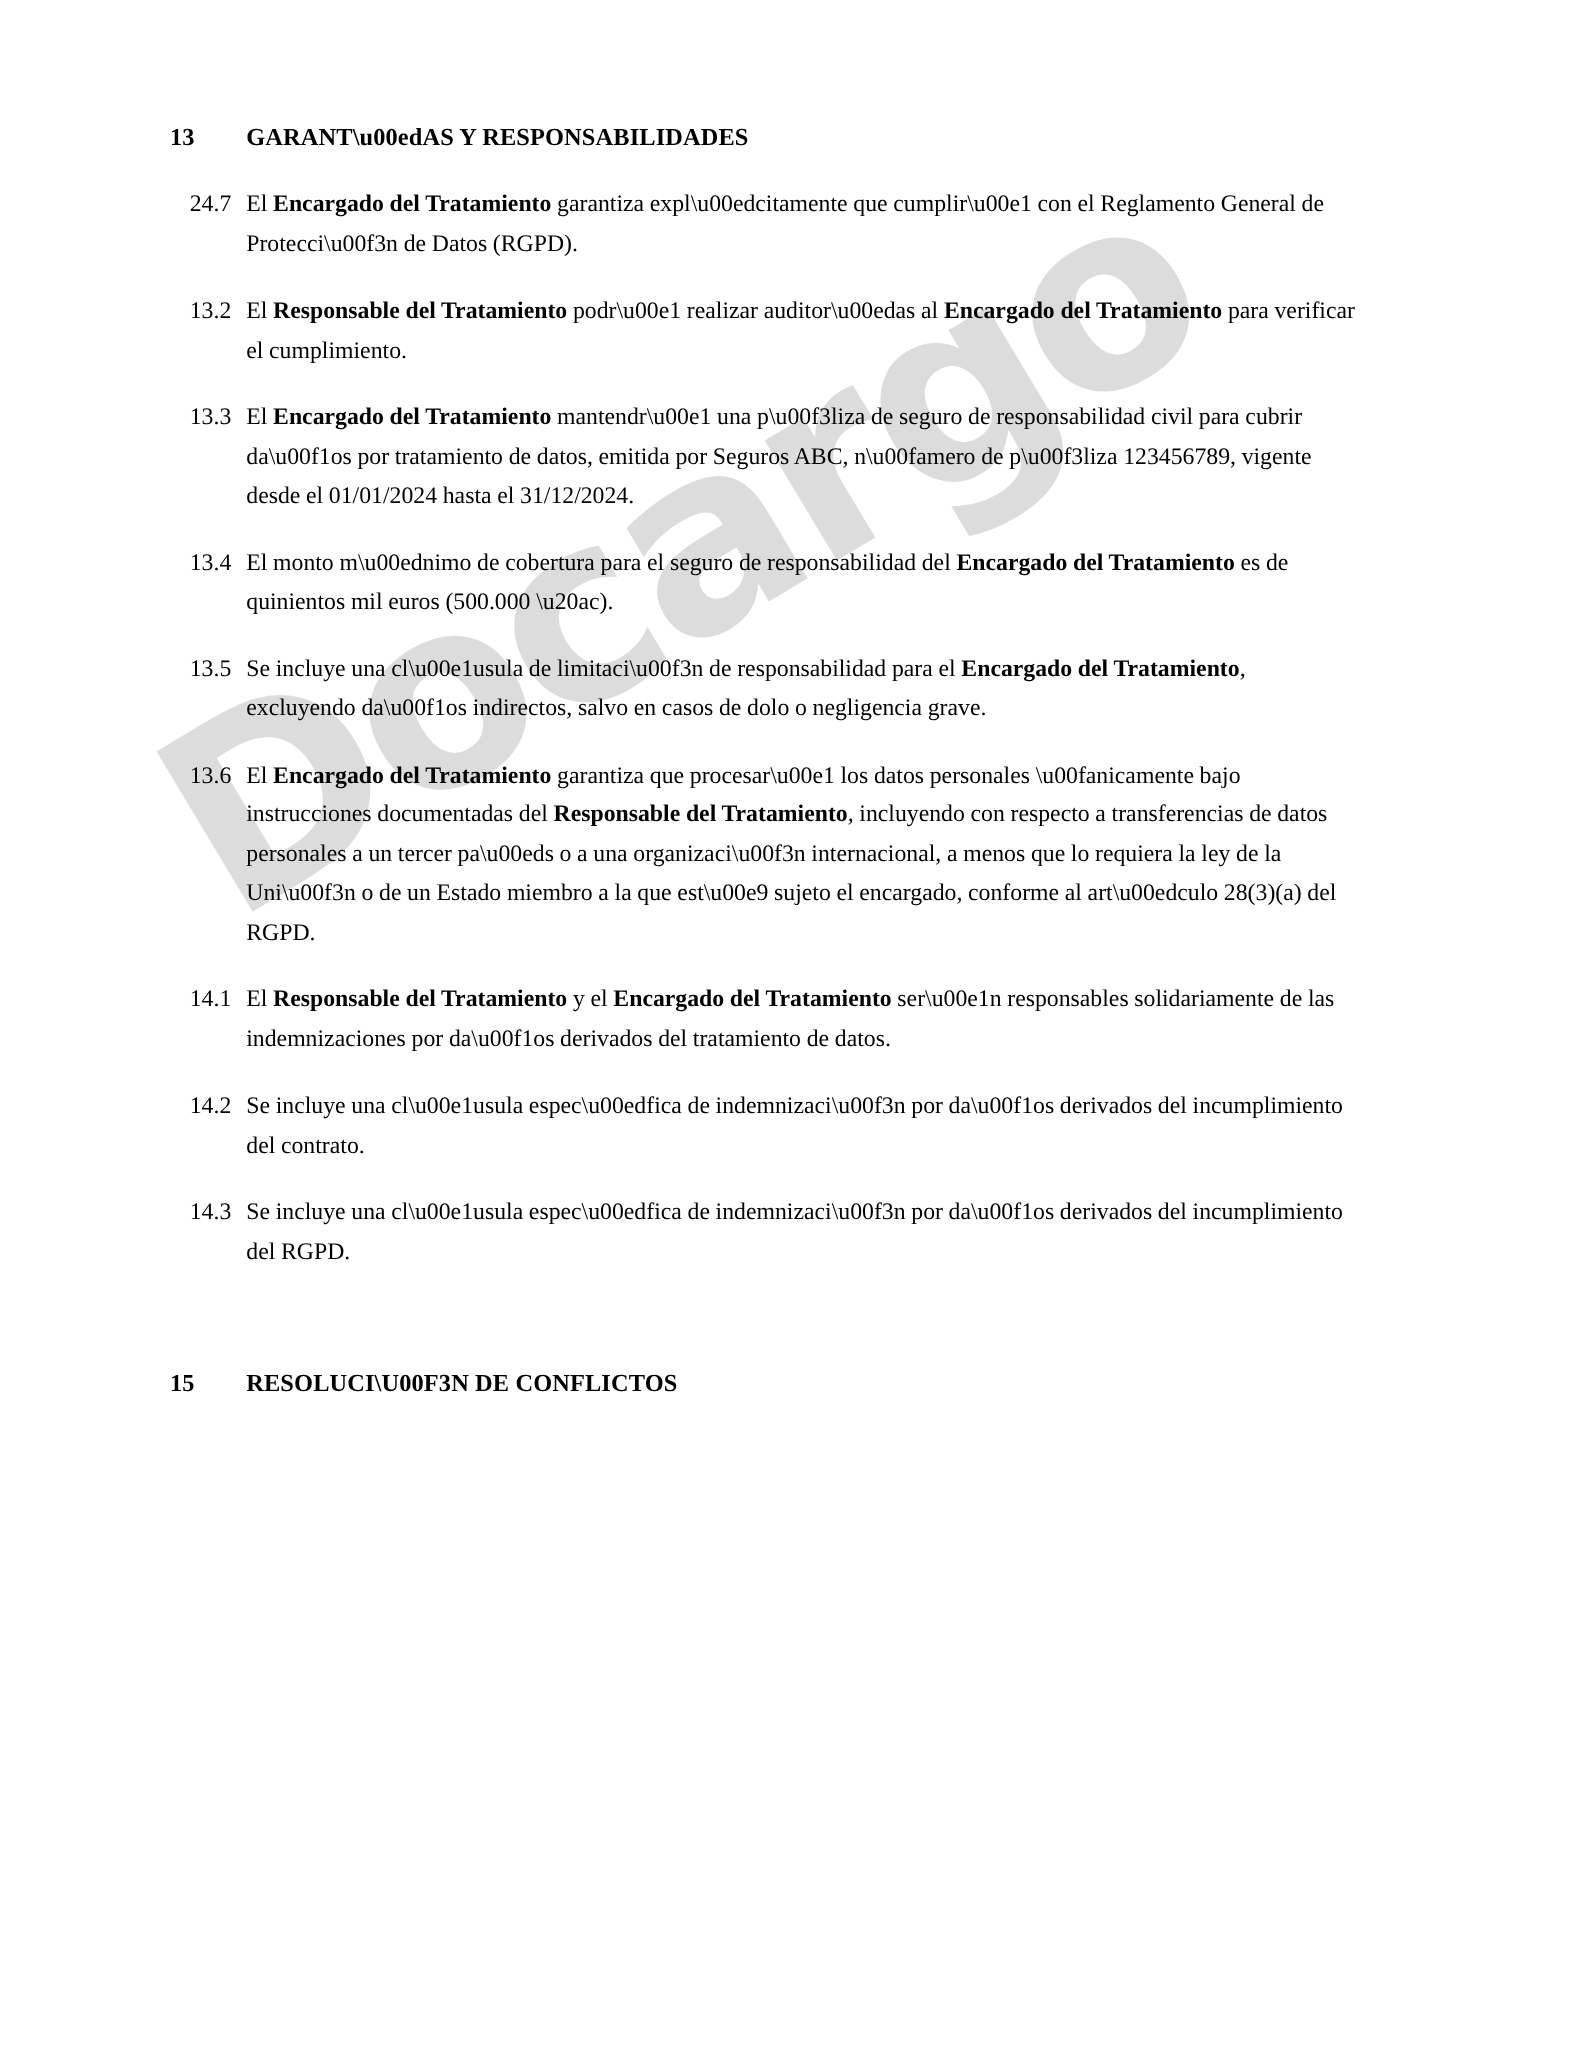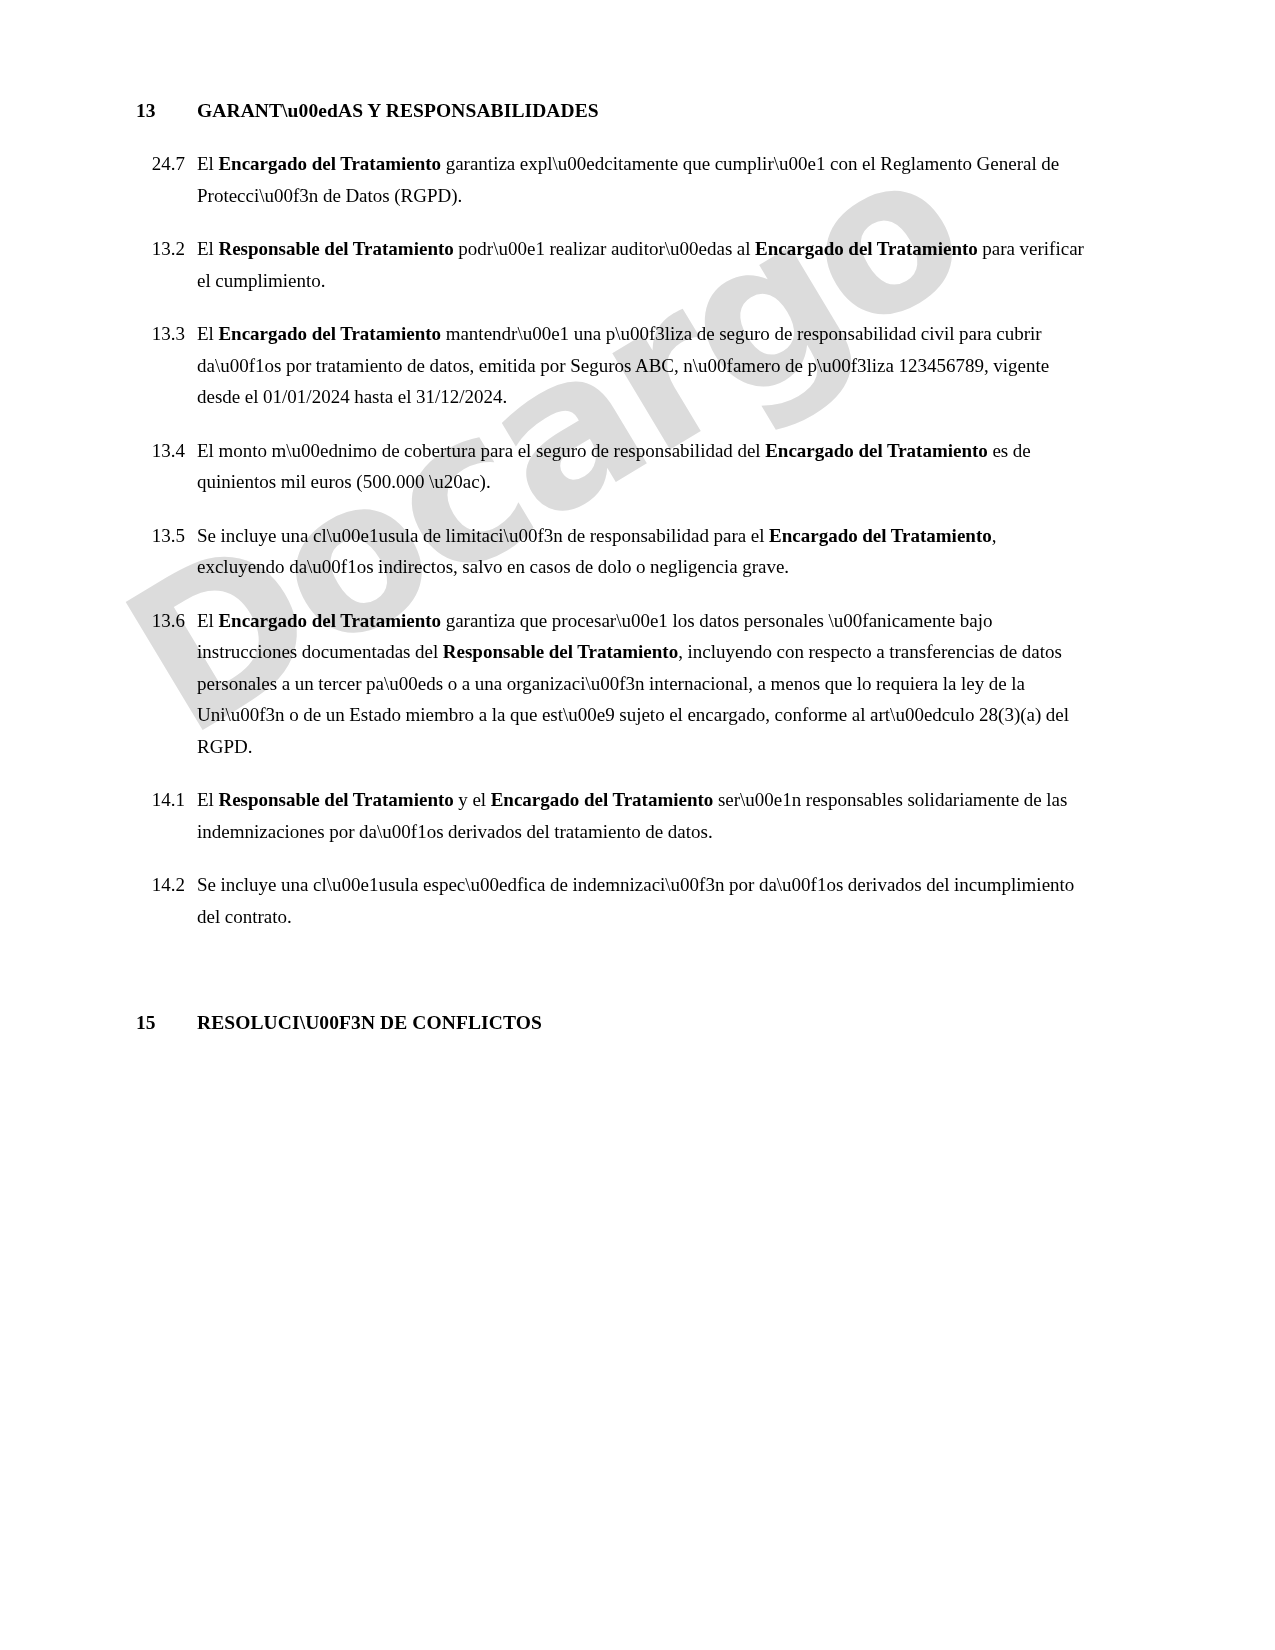--- a/index.html
+++ b/index.html
@@ -151,20 +151,24 @@
           <span class="clause-text"><span>El </span><b>Encargado del Tratamiento</b><span> garantiza que procesar\u00e1 los datos personales \u00fanicamente bajo instrucciones documentadas del </span><b>Responsable del Tratamiento</b><span>, incluyendo con respecto a transferencias de datos personales a un tercer pa\u00eds o a una organizaci\u00f3n internacional, a menos que lo requiera la ley de la Uni\u00f3n o de un Estado miembro a la que est\u00e9 sujeto el encargado, conforme al art\u00edculo 28(3)(a) del RGPD.</span></span>
         </div>
         <div class="clause">
           <span class="clause-num">14.1</span>
           <span class="clause-text"><span>El </span><b>Responsable del Tratamiento</b><span> y el </span><b>Encargado del Tratamiento</b><span> ser\u00e1n responsables solidariamente de las indemnizaciones por da\u00f1os derivados del tratamiento de datos.</span></span>
         </div>
         <div class="clause">
           <span class="clause-num">14.2</span>
           <span class="clause-text"><span>Se incluye una cl\u00e1usula espec\u00edfica de indemnizaci\u00f3n por da\u00f1os derivados del incumplimiento del contrato.</span></span>
         </div>
+        <div class="clause">
+          <span class="clause-num">14.3</span>
+          <span class="clause-text"><span>Se incluye una cl\u00e1usula espec\u00edfica de indemnizaci\u00f3n por da\u00f1os derivados del incumplimiento del RGPD.</span></span>
+        </div>
         <div class="section-heading spaced-top">
           <span class="sec-num">15</span>
           <span class="sec-title">RESOLUCI\U00F3N DE CONFLICTOS</span>
         </div>
       </div>
   </div>
 
 </div>
 
 </body></html>

